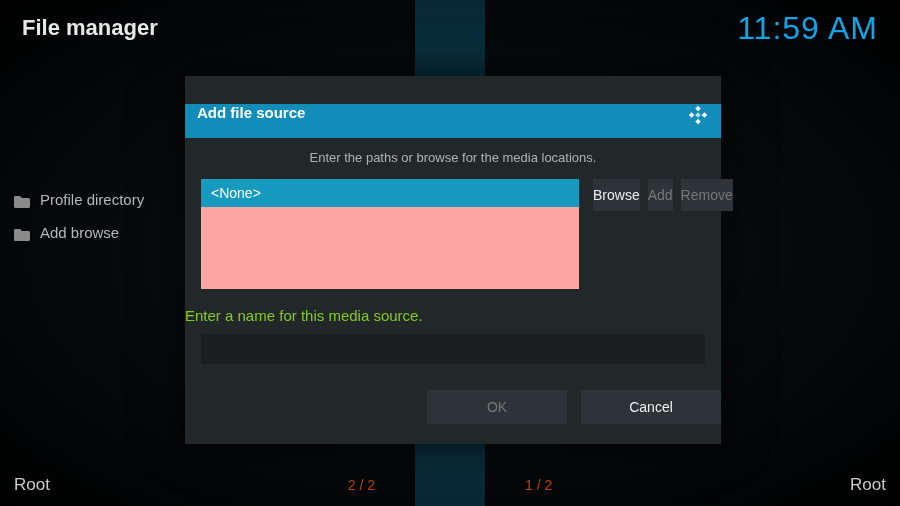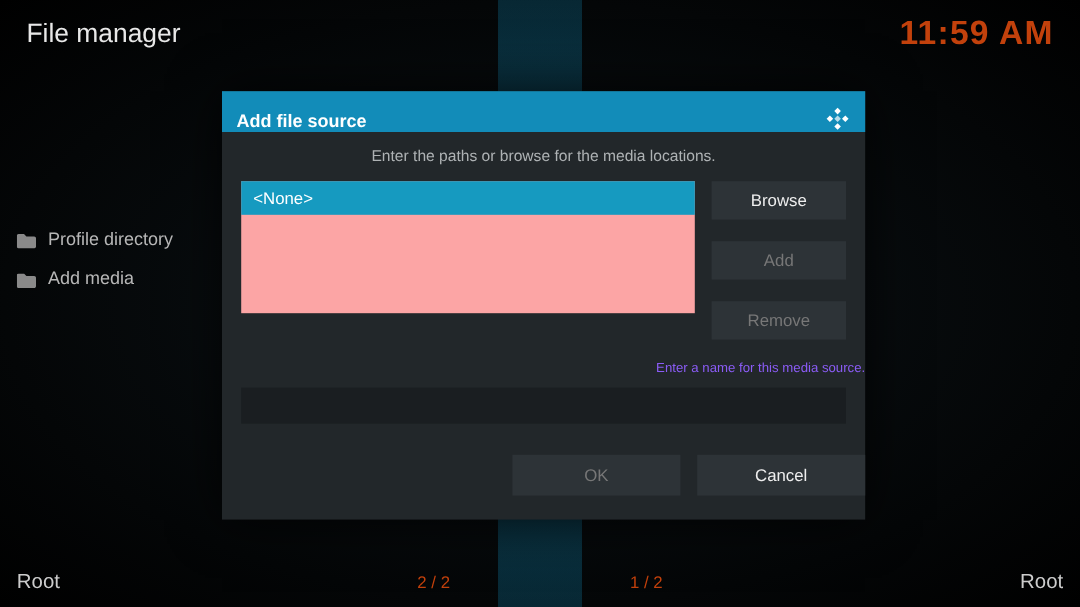--- a/index.html
+++ b/index.html
@@ -32,27 +32,27 @@
     top: 0; left: 0; right: 0;
     height: 56px;
     display: flex;
     align-items: center;
     justify-content: space-between;
     padding: 0 22px;
     z-index: 1;
   }
   .header .title {
     font-size: 22px;
+    font-weight: 700;
+    color: #e8e8e8;
+  }
+  .header .clock {
+    font-size: 32px;
     font-weight: 400;
-    color: #e8e8e8;
-  }
-  .header .clock {
-    font-size: 28px;
-    font-weight: 700;
-    color: #c2410c;
+    color: #0ea5e9;
     letter-spacing: 1px;
   }
   .sidebar {
     position: absolute;
     top: 183px;
     left: 8px;
     z-index: 1;
   }
   .sidebar-item {
     display: flex;
@@ -97,26 +97,27 @@
     width: 536px;
     background: #22272a;
     box-shadow: 0 0 40px rgba(0,0,0,0.8);
     z-index: 5;
     padding-bottom: 20px;
   }
   .dialog-header {
     background: #128cb9;
     height: 34px;
     display: flex;
-    align-items: flex-end;
+    align-items: flex-start;
     justify-content: space-between;
     padding: 0 12px;
     color: #fff;
     font-size: 15px;
     font-weight: 600;
+    margin-top: 28px;
   }
   .kodi-logo {
     width: 22px; height: 22px;
     display: inline-block;
   }
   .dialog-instruction {
     text-align: center;
     font-size: 13px;
     color: #aeb2b4;
     padding: 12px 0 14px;
@@ -135,42 +136,42 @@
   .path-item {
     background: #169ac0;
     color: #fff;
     font-size: 14px;
     padding: 6px 10px;
     cursor: pointer;
   }
   .side-buttons {
     width: 112px;
     display: flex;
-    flex-direction: column;
-    gap: 18px;
+    flex-direction: row;
+    gap: 8px;
   }
   .btn {
     background: #2d3337;
     height: 32px;
     display: flex;
     align-items: center;
     justify-content: center;
     font-size: 14px;
     color: #eee;
     cursor: pointer;
     border: none;
   }
   .btn.disabled {
     color: #777;
     cursor: default;
   }
   .dialog-instruction2 {
-    text-align: right;
-    font-size: 11px;
-    color: #8b5cf6;
+    text-align: left;
+    font-size: 15px;
+    color: #84cc16;
     padding: 18px 0 10px;
   }
   .name-input {
     margin: 0 16px;
     background: #1a1e21;
     height: 30px;
     border: none;
     width: calc(100% - 32px);
     color: #eee;
     padding: 0 8px;
@@ -206,21 +207,21 @@
         </svg>
     </span>
     <span>Profile directory</span>
   </div>
   <div class="sidebar-item">
     <span class="folder-icon">
       <svg viewBox="0 0 16 12" width="16" height="12">
           <path fill="#8a8a8a" d="M0 1.5C0 .7.7 0 1.5 0H6l2 2h6.5c.8 0 1.5.7 1.5 1.5V10.5c0 .8-.7 1.5-1.5 1.5h-13C.7 12 0 11.3 0 10.5z"></path>
         </svg>
     </span>
-    <span>Add media</span>
+    <span>Add browse</span>
   </div>
 </div>
 
 <div class="dialog">
   <div class="dialog-header">
     <span>Add file source</span>
     <span class="kodi-logo">
       <svg viewBox="0 0 24 24" width="22" height="22">
           <g fill="#fff">
             <path d="M12 2l3 3-3 3-3-3z"></path>

